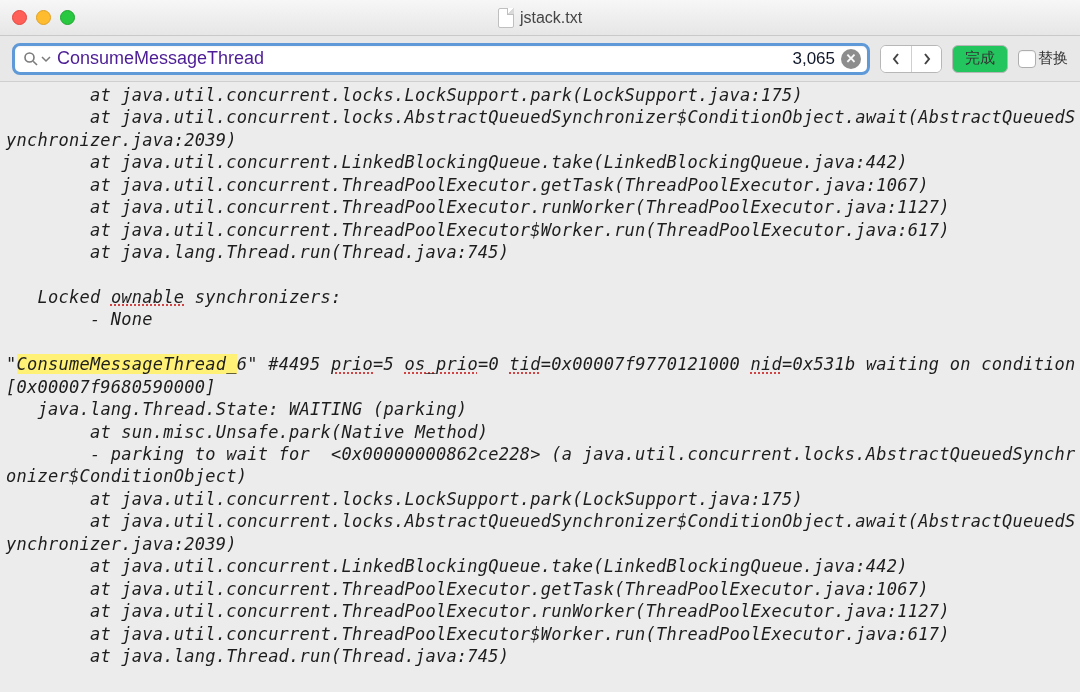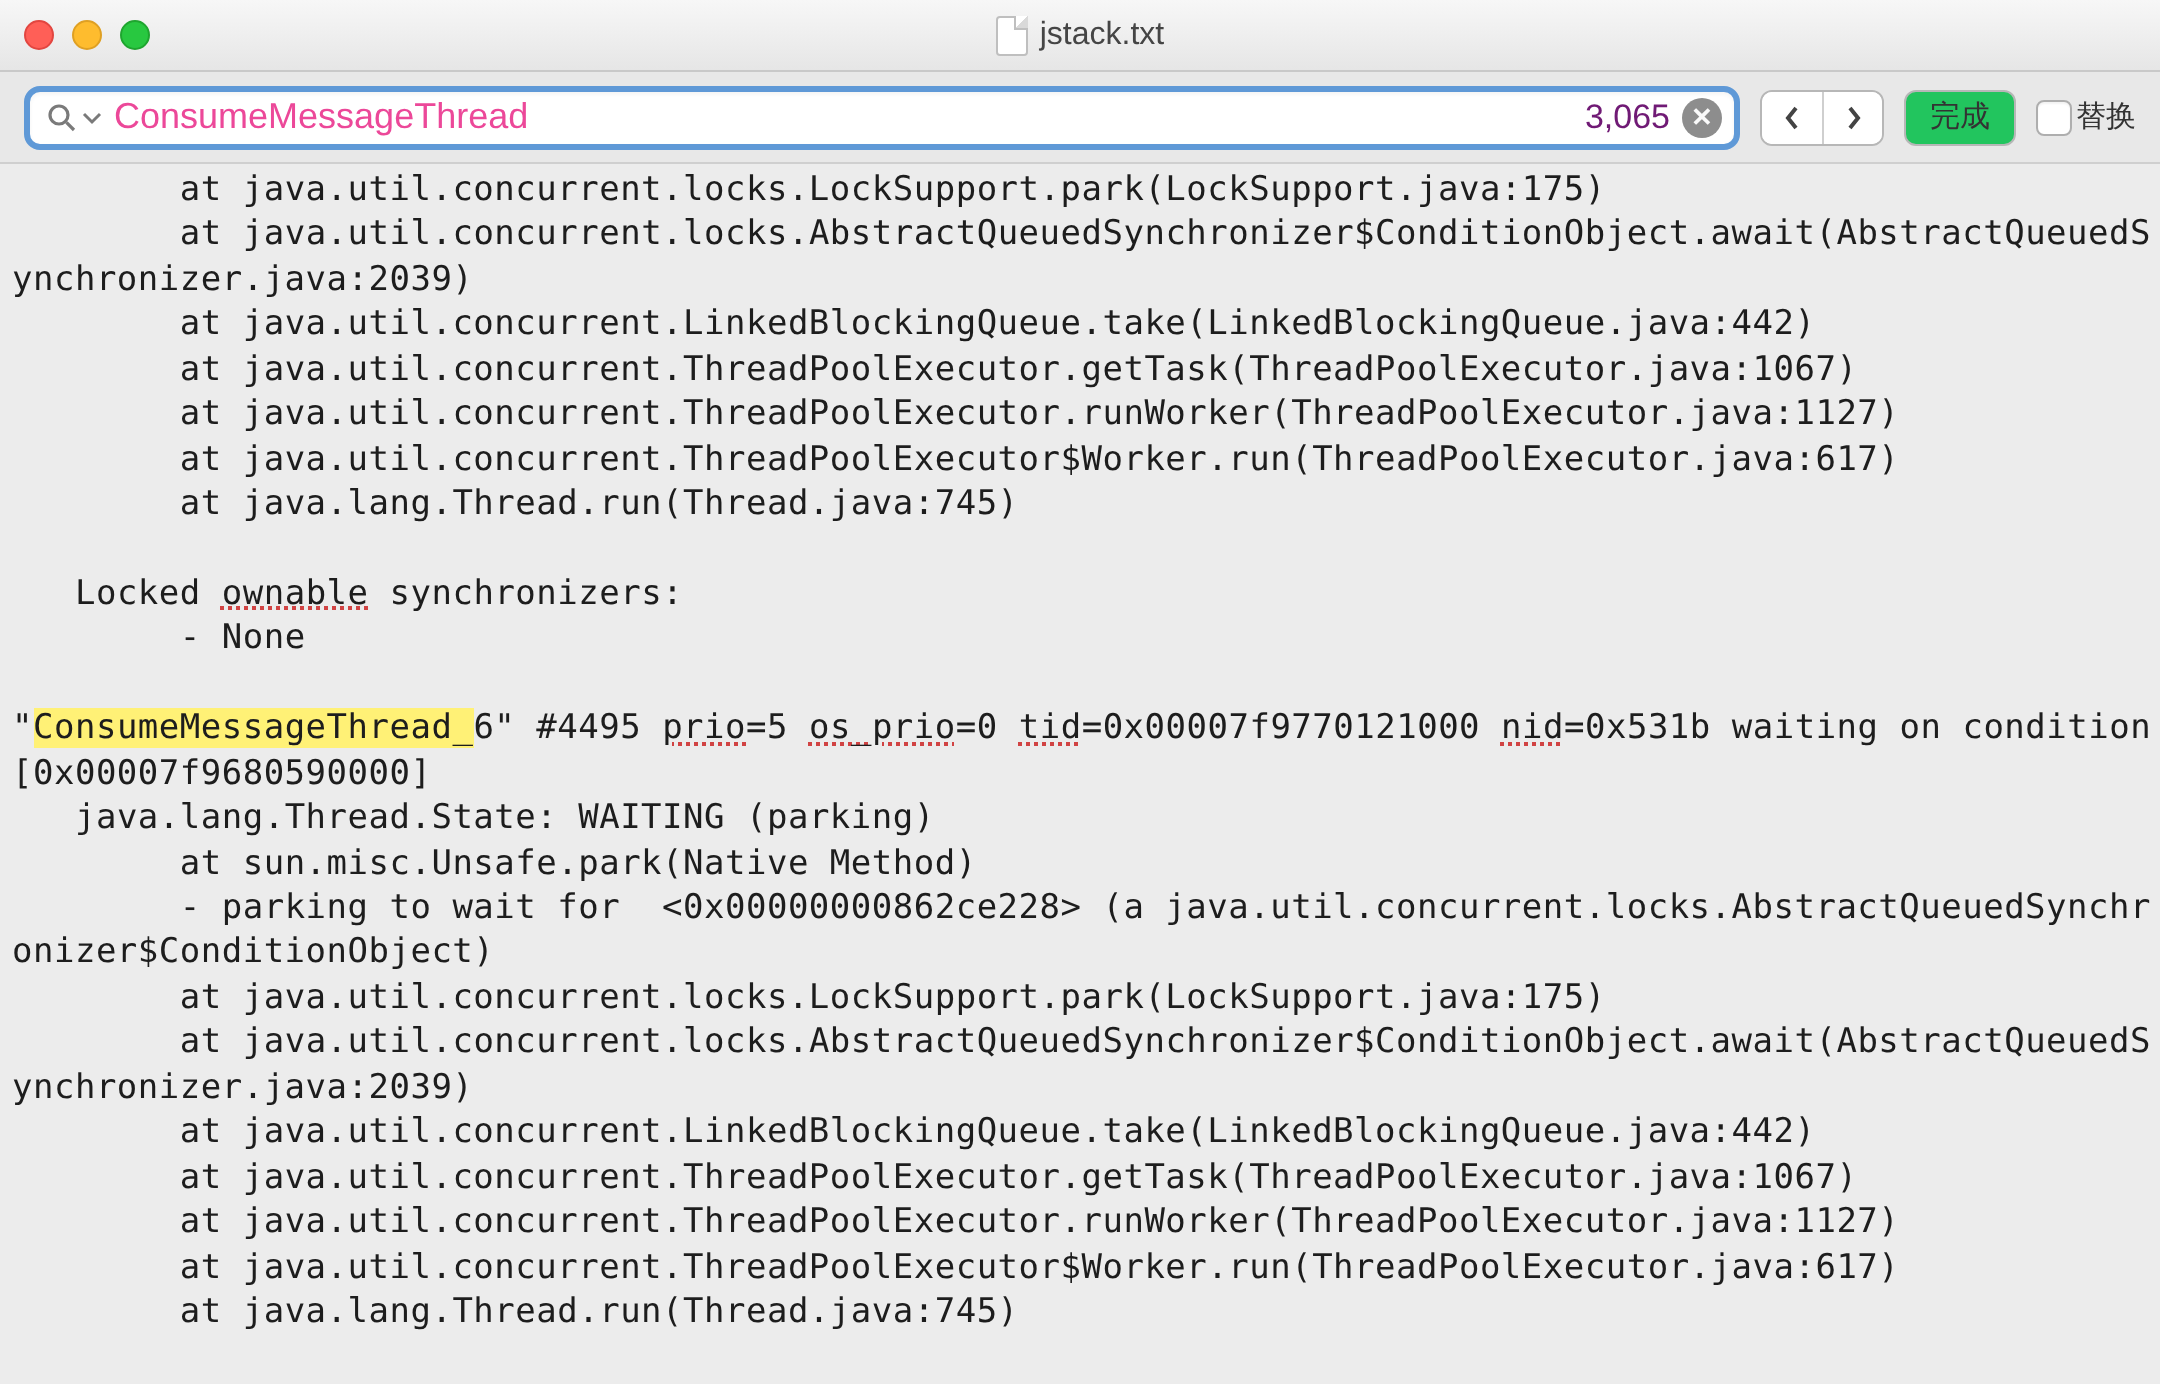--- a/index.html
+++ b/index.html
@@ -61,23 +61,23 @@
     box-shadow: inset 0 1px 2px rgba(0,0,0,0.05);
   }
   .mag { width: 16px; height: 16px; flex: 0 0 auto; }
   .mag circle { fill: none; stroke: #7a7a7a; stroke-width: 1.6; }
   .mag line { stroke: #7a7a7a; stroke-width: 1.6; }
   .chev-sm { width: 10px; height: 10px; flex: 0 0 auto; margin-left: 2px; margin-right: 6px; }
   .chev-sm polyline { fill: none; stroke: #7a7a7a; stroke-width: 1.5; }
   .search-input {
     flex: 1; border: none; outline: none;
     font-size: 18px; font-family: inherit;
-    color: #ec4899; background: transparent;
+    color: #4c1d95; background: transparent;
   }
-  .match-count { color: #701a75; font-size: 17px; margin: 0 6px; }
+  .match-count { color: #0f172a; font-size: 17px; margin: 0 6px; }
   .clear-btn {
     width: 20px; height: 20px; border-radius: 50%;
     background: #8d8d8d; color: #fafafa;
     display: flex; align-items: center; justify-content: center;
     font-size: 13px; font-weight: bold; cursor: pointer;
   }
   .nav-seg {
     display: flex; height: 28px;
     border: 1px solid #b7b7b7; border-radius: 6px;
     overflow: hidden; background: #fff;
@@ -106,20 +106,21 @@
   
   .content {
     font-family: "Menlo", "Monaco", monospace;
     font-size: 17px;
     line-height: 1.32;
     color: #1d1d1d;
     padding: 2px 4px 6px 6px;
     white-space: pre-wrap;
     word-break: break-all;
     letter-spacing: 0.25px;
+    font-style: italic;
   }
   .hl { background: #fff176; }
   .spell { text-decoration: underline dotted #d14343; text-decoration-thickness: 2px; text-underline-offset: 2px; }
   .cut { color: #1d1d1d; }
 </style>
 </head>
 <body>
 
 <div class="titlebar">
   <div class="traffic">

